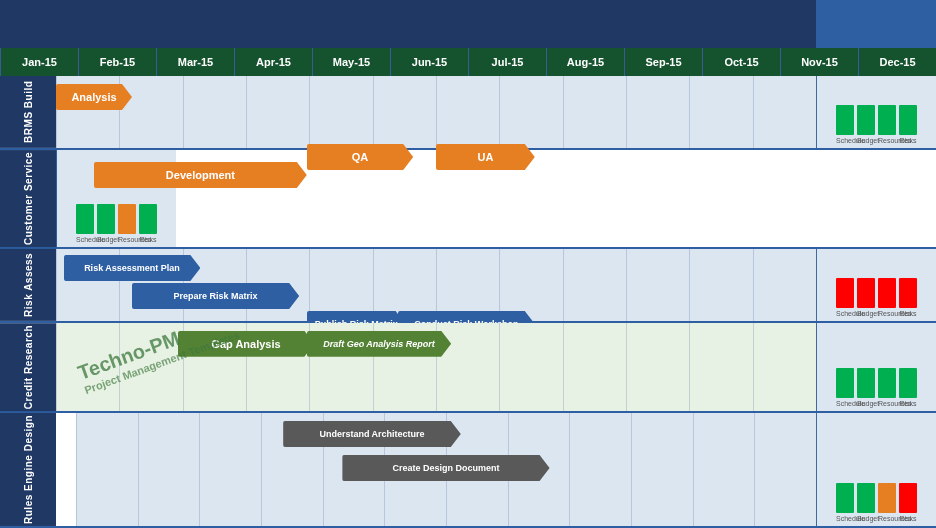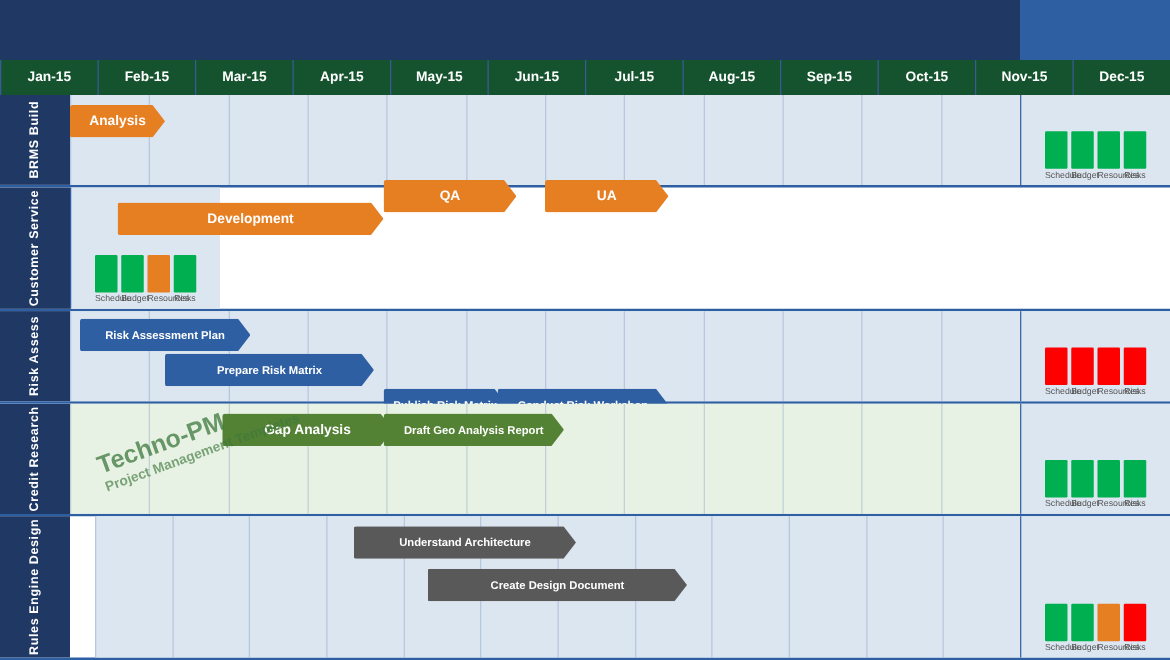--- a/index.html
+++ b/index.html
@@ -230,21 +230,21 @@
             <div class="grid-line" style="left: 33.3333%;"></div>
             <div class="grid-line" style="left: 41.6667%;"></div>
             <div class="grid-line" style="left: 50%;"></div>
             <div class="grid-line" style="left: 58.3333%;"></div>
             <div class="grid-line" style="left: 66.6667%;"></div>
             <div class="grid-line" style="left: 75%;"></div>
             <div class="grid-line" style="left: 83.3333%;"></div>
             <div class="grid-line" style="left: 91.6667%;"></div>
             <div class="grid-line" style="left: 100%;"></div>
             <div class="bar" style="background: rgb(84, 130, 53); left: 16%; width: 18%; top: 8px; font-size: 11px;">Gap Analysis</div>
-            <div class="bar" style="background: rgb(84, 130, 53); left: 33%; width: 19%; top: 8px; font-size: 9px;">Draft Geo Analysis Report</div>
+            <div class="bar" style="background: rgb(84, 130, 53); left: 33%; width: 19%; top: 8px; font-size: 9px; font-style: italic;">Draft Geo Analysis Report</div>
           </div>
           <div class="health-cell">
             <div class="health-bars">
               <div class="health-bar-group">
                 <div class="hbar" style="background: rgb(0, 176, 80); height: 30px;"></div>
               </div>
               <div class="health-bar-group">
                 <div class="hbar" style="background: rgb(0, 176, 80); height: 30px;"></div>
               </div>
               <div class="health-bar-group">

